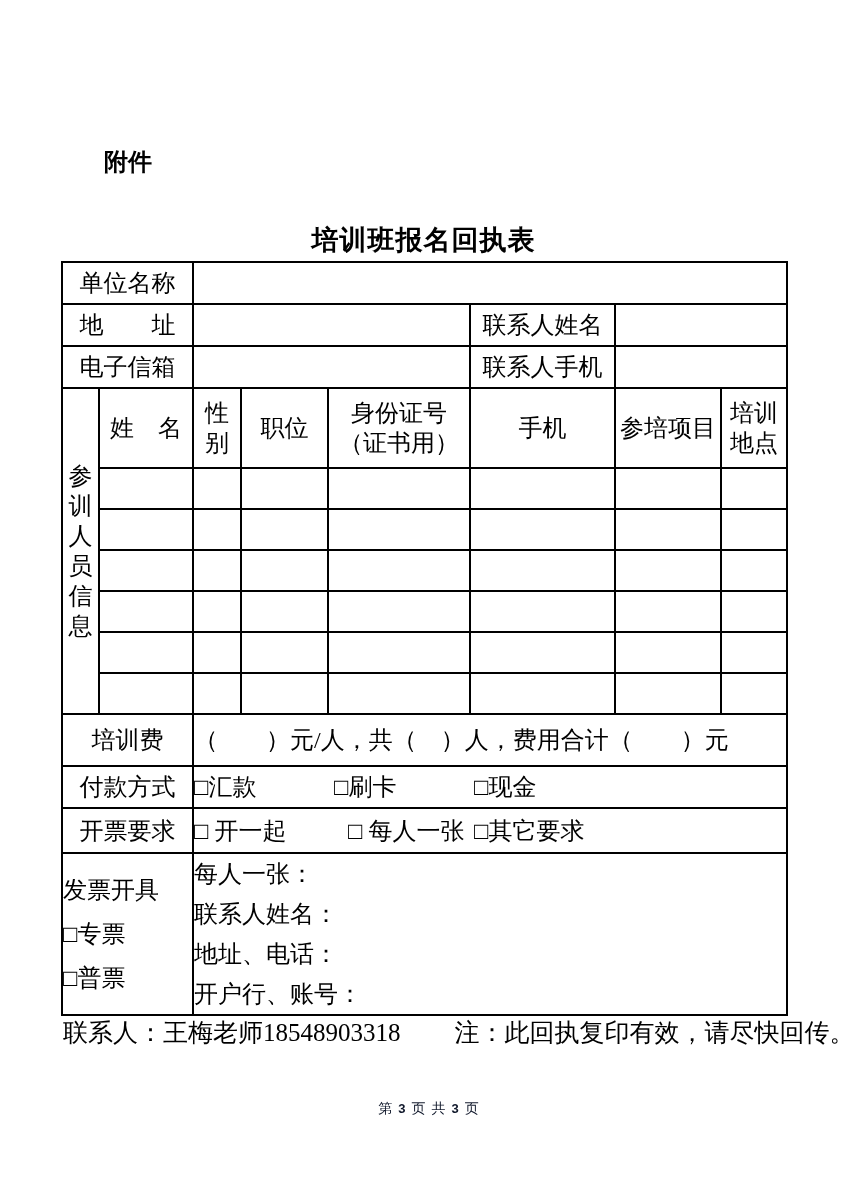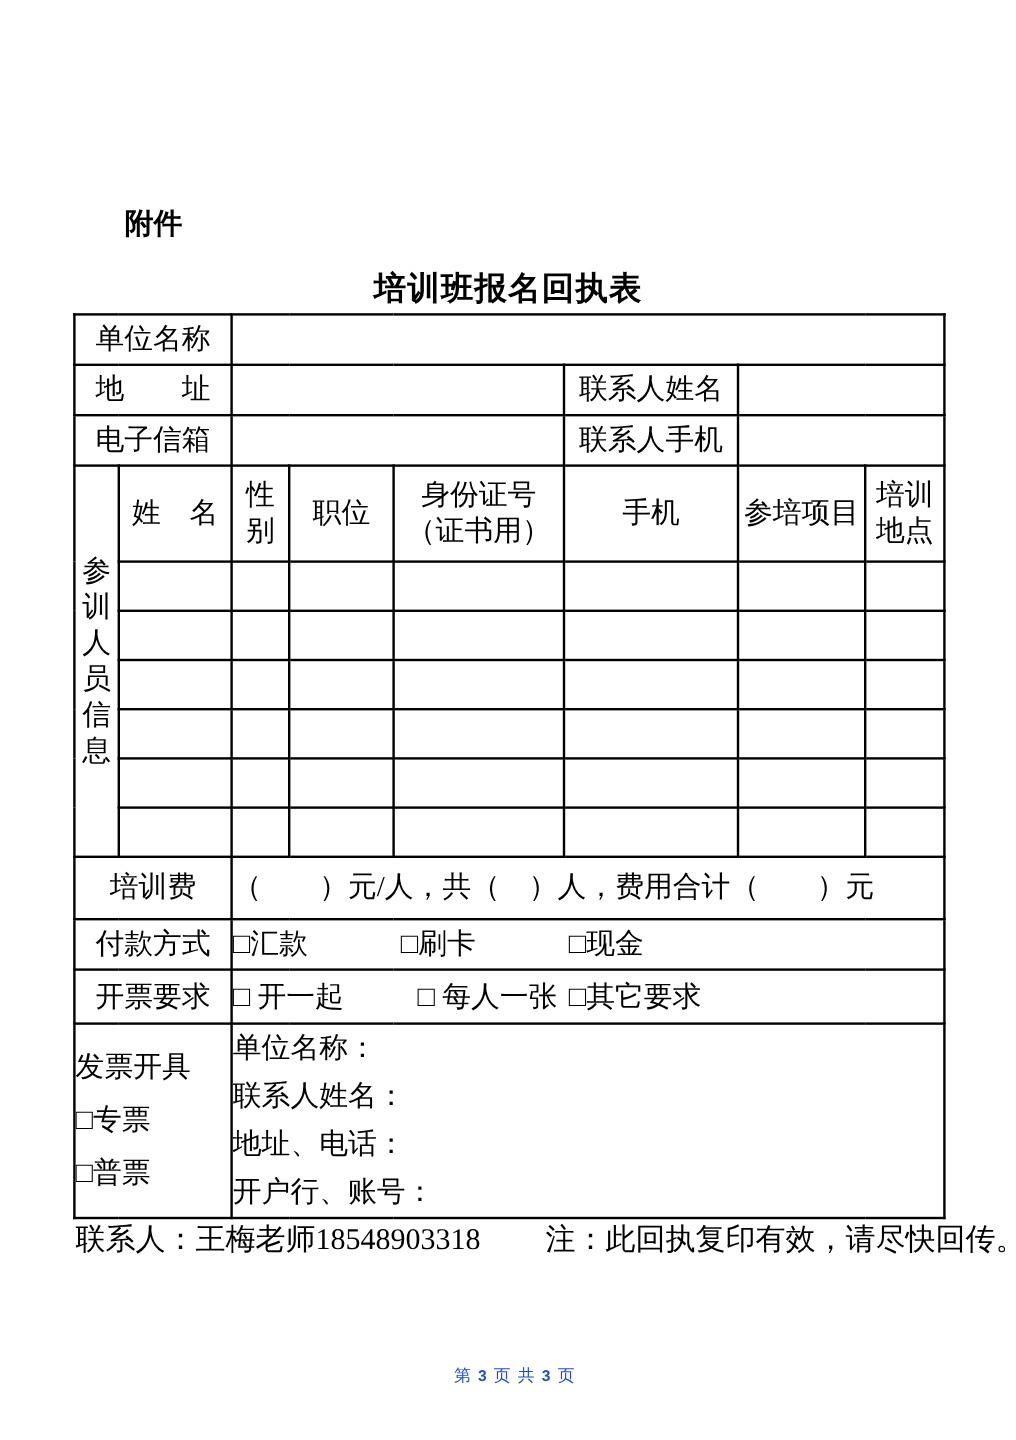--- a/index.html
+++ b/index.html
@@ -6,21 +6,21 @@
   html,body { background:#fff; }
   .page {
     position:relative; width:847px; height:1200px; margin:0 auto;
     background:#ffffff; color:#000;
     font-family:"Liberation Serif", serif;
     overflow:hidden;
   }
   .attachment {
     position:absolute; left:104px; top:146px;
     font-family:"Liberation Sans", sans-serif;
-    font-size:24px; font-weight:bold;margin-top:24px;
+    font-size:24px; font-weight:bold;
   }
   .doc-title {
     position:absolute; top:222px; left:0; right:0;
     text-align:center; font-size:27px; font-weight:bold;
     letter-spacing:1px;
   }
   table.form {
     position:absolute; left:61px; top:261px;
     width:725px; border-collapse:collapse; table-layout:fixed;
   }
@@ -49,21 +49,21 @@
   tr.rfee { height:52px; }
   tr.rreq { height:45px; }
   tr.rissue { height:160px; }
   .contact-line {
     position:absolute; left:63px; top:1016px;
     font-size:25px; white-space:nowrap;
   }
   .contact-line .note { margin-left:54px; }
   .page-footer {
     position:absolute; top:1100px; left:10px; right:0;
-    text-align:center; font-size:14px; color:#1d4ed8;margin-top:38px;
+    text-align:center; font-size:14px; color:#0f172a;
   }
   .page-footer span { margin:0 3px; }
   .page-footer .num { font-weight:bold; font-family:"Liberation Sans", sans-serif; font-size:13px; }
 </style>
 </head>
 <body>
 
 <div class="page">
 
   <div class="attachment">附件</div>
@@ -195,21 +195,21 @@
       </td>
     </tr>
 
     <tr class="rissue">
       <td class="issue-left" colspan="2">
         <div>发票开具</div>
         <div>□专票</div>
         <div>□普票</div>
       </td>
       <td class="issue-right" colspan="6">
-        <div>单位名称：</div>
+        <div>每人一张：</div>
         <div>联系人姓名：</div>
         <div>地址、电话：</div>
         <div>开户行、账号：</div>
       </td>
     </tr>
   </tbody>
     </table>
 
   <div class="contact-line">
     <span>联系人：王梅老师18548903318</span><span class="note">注：此回执复印有效，请尽快回传。</span>

